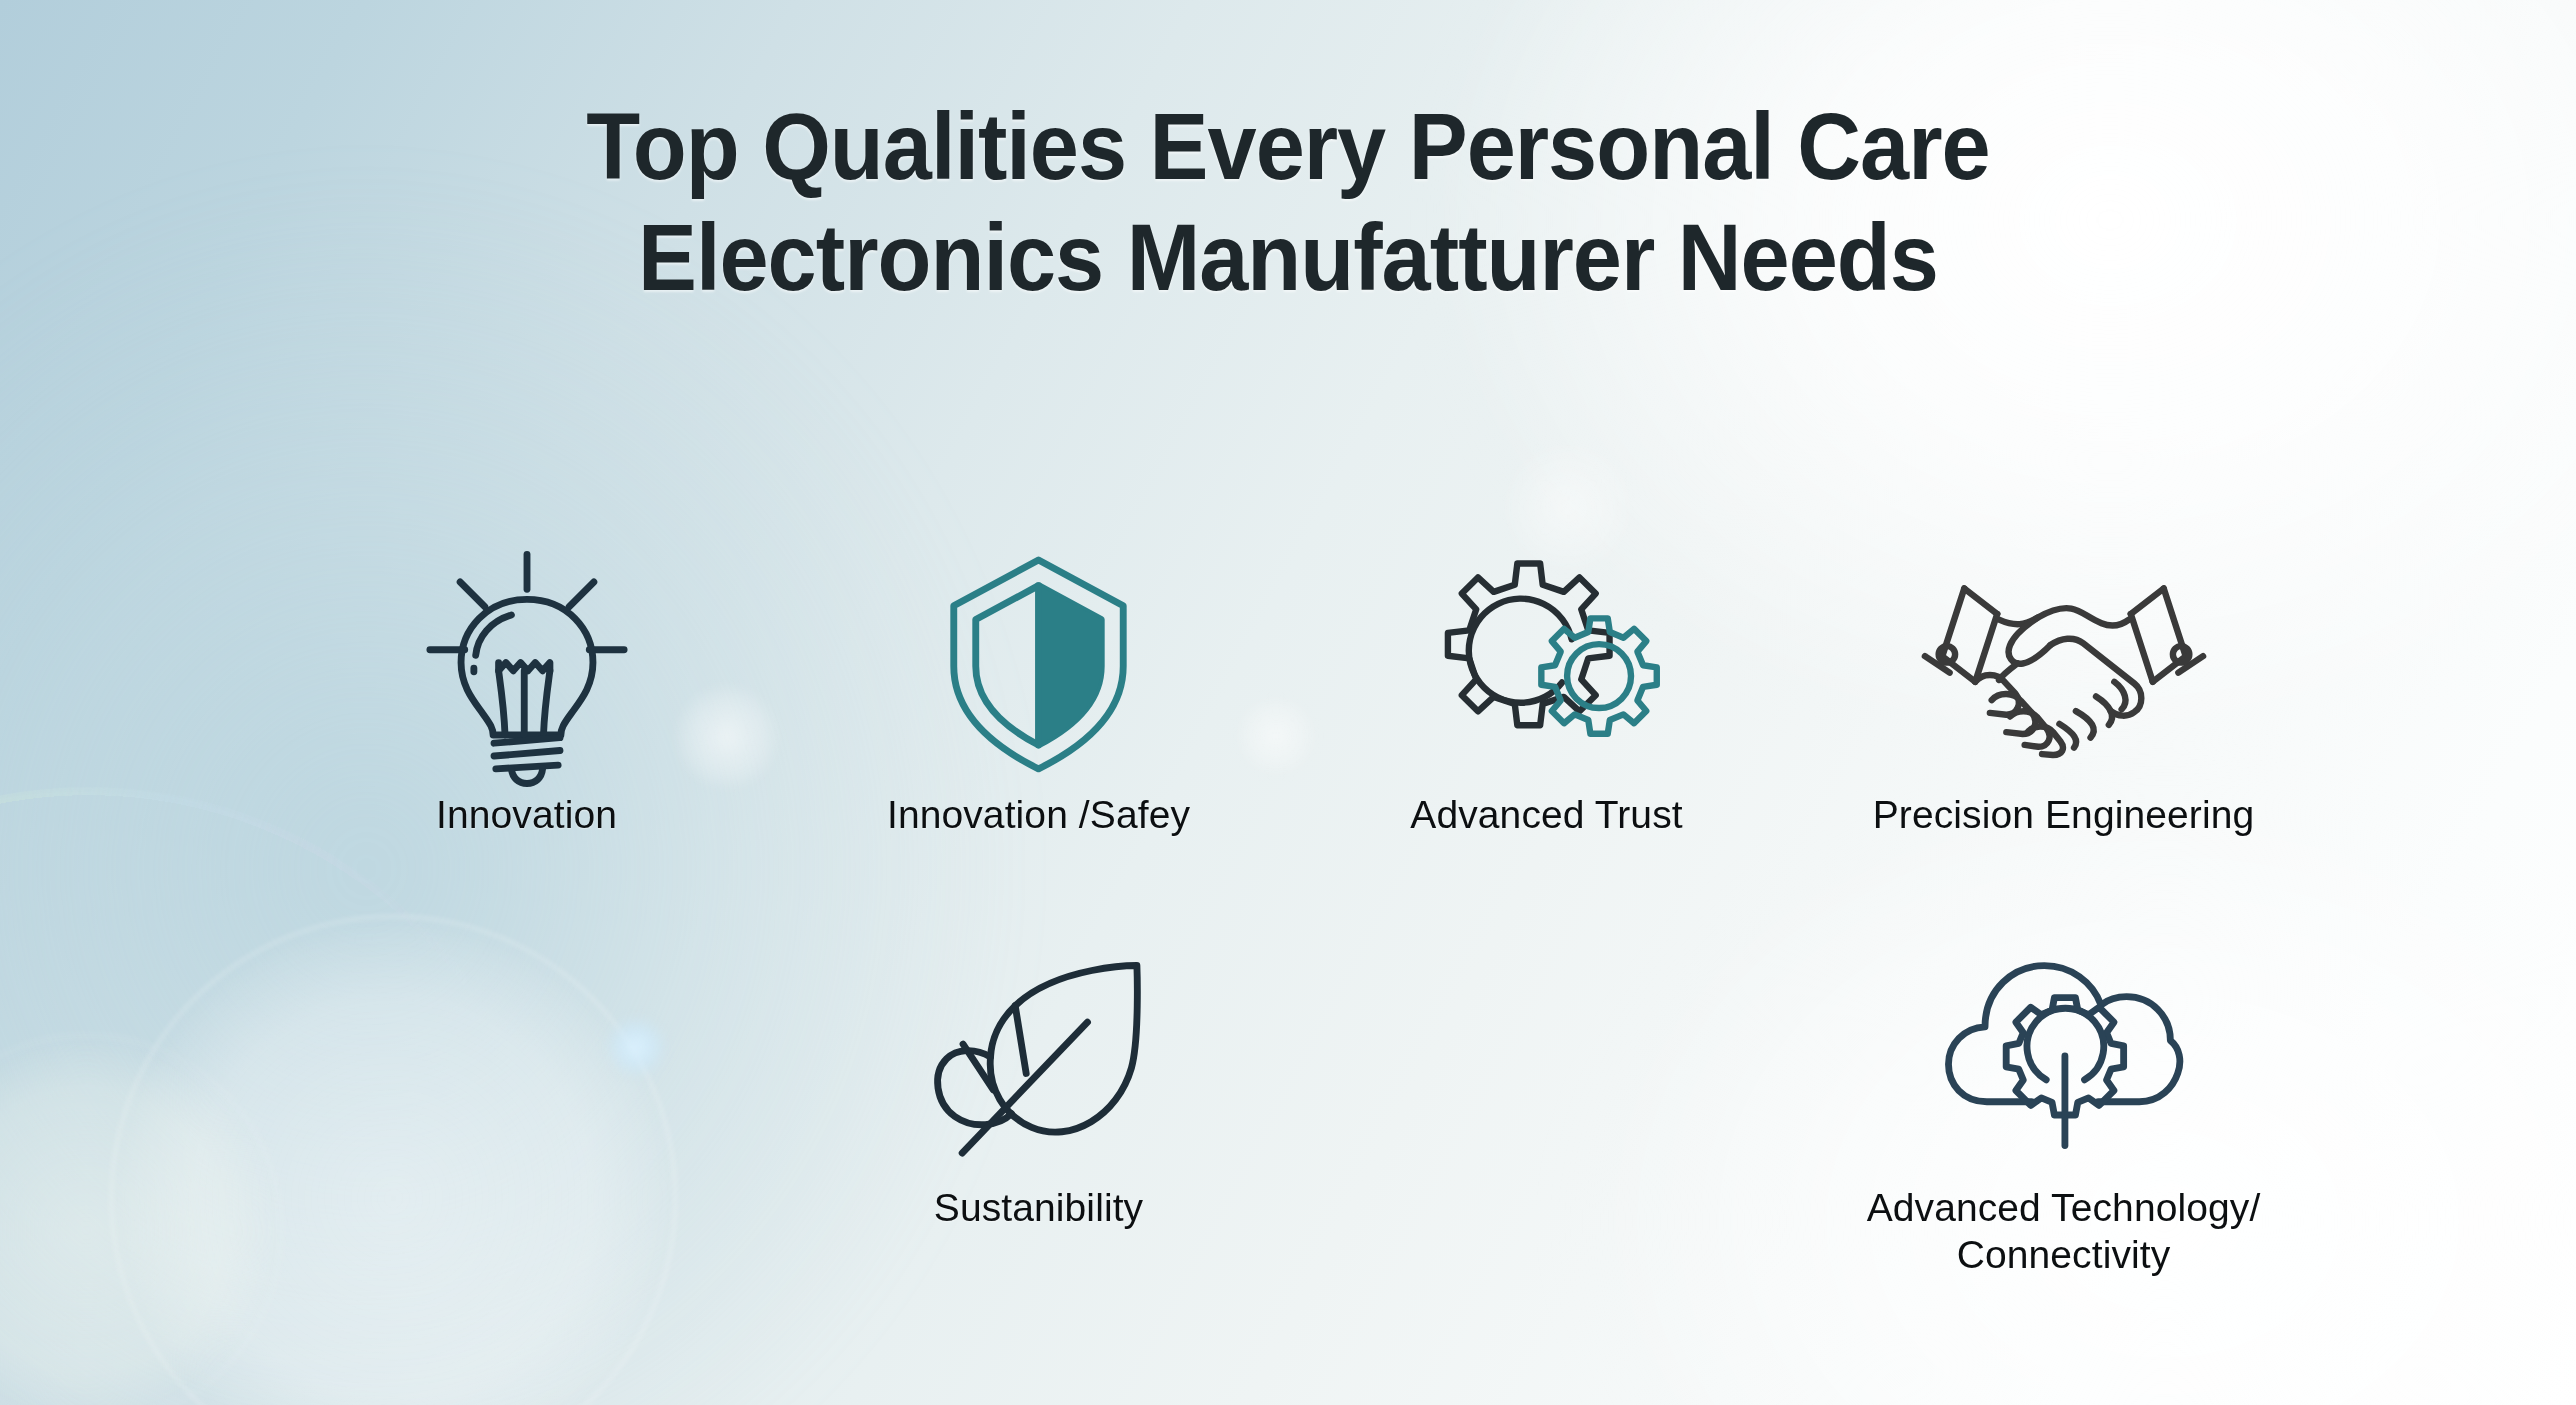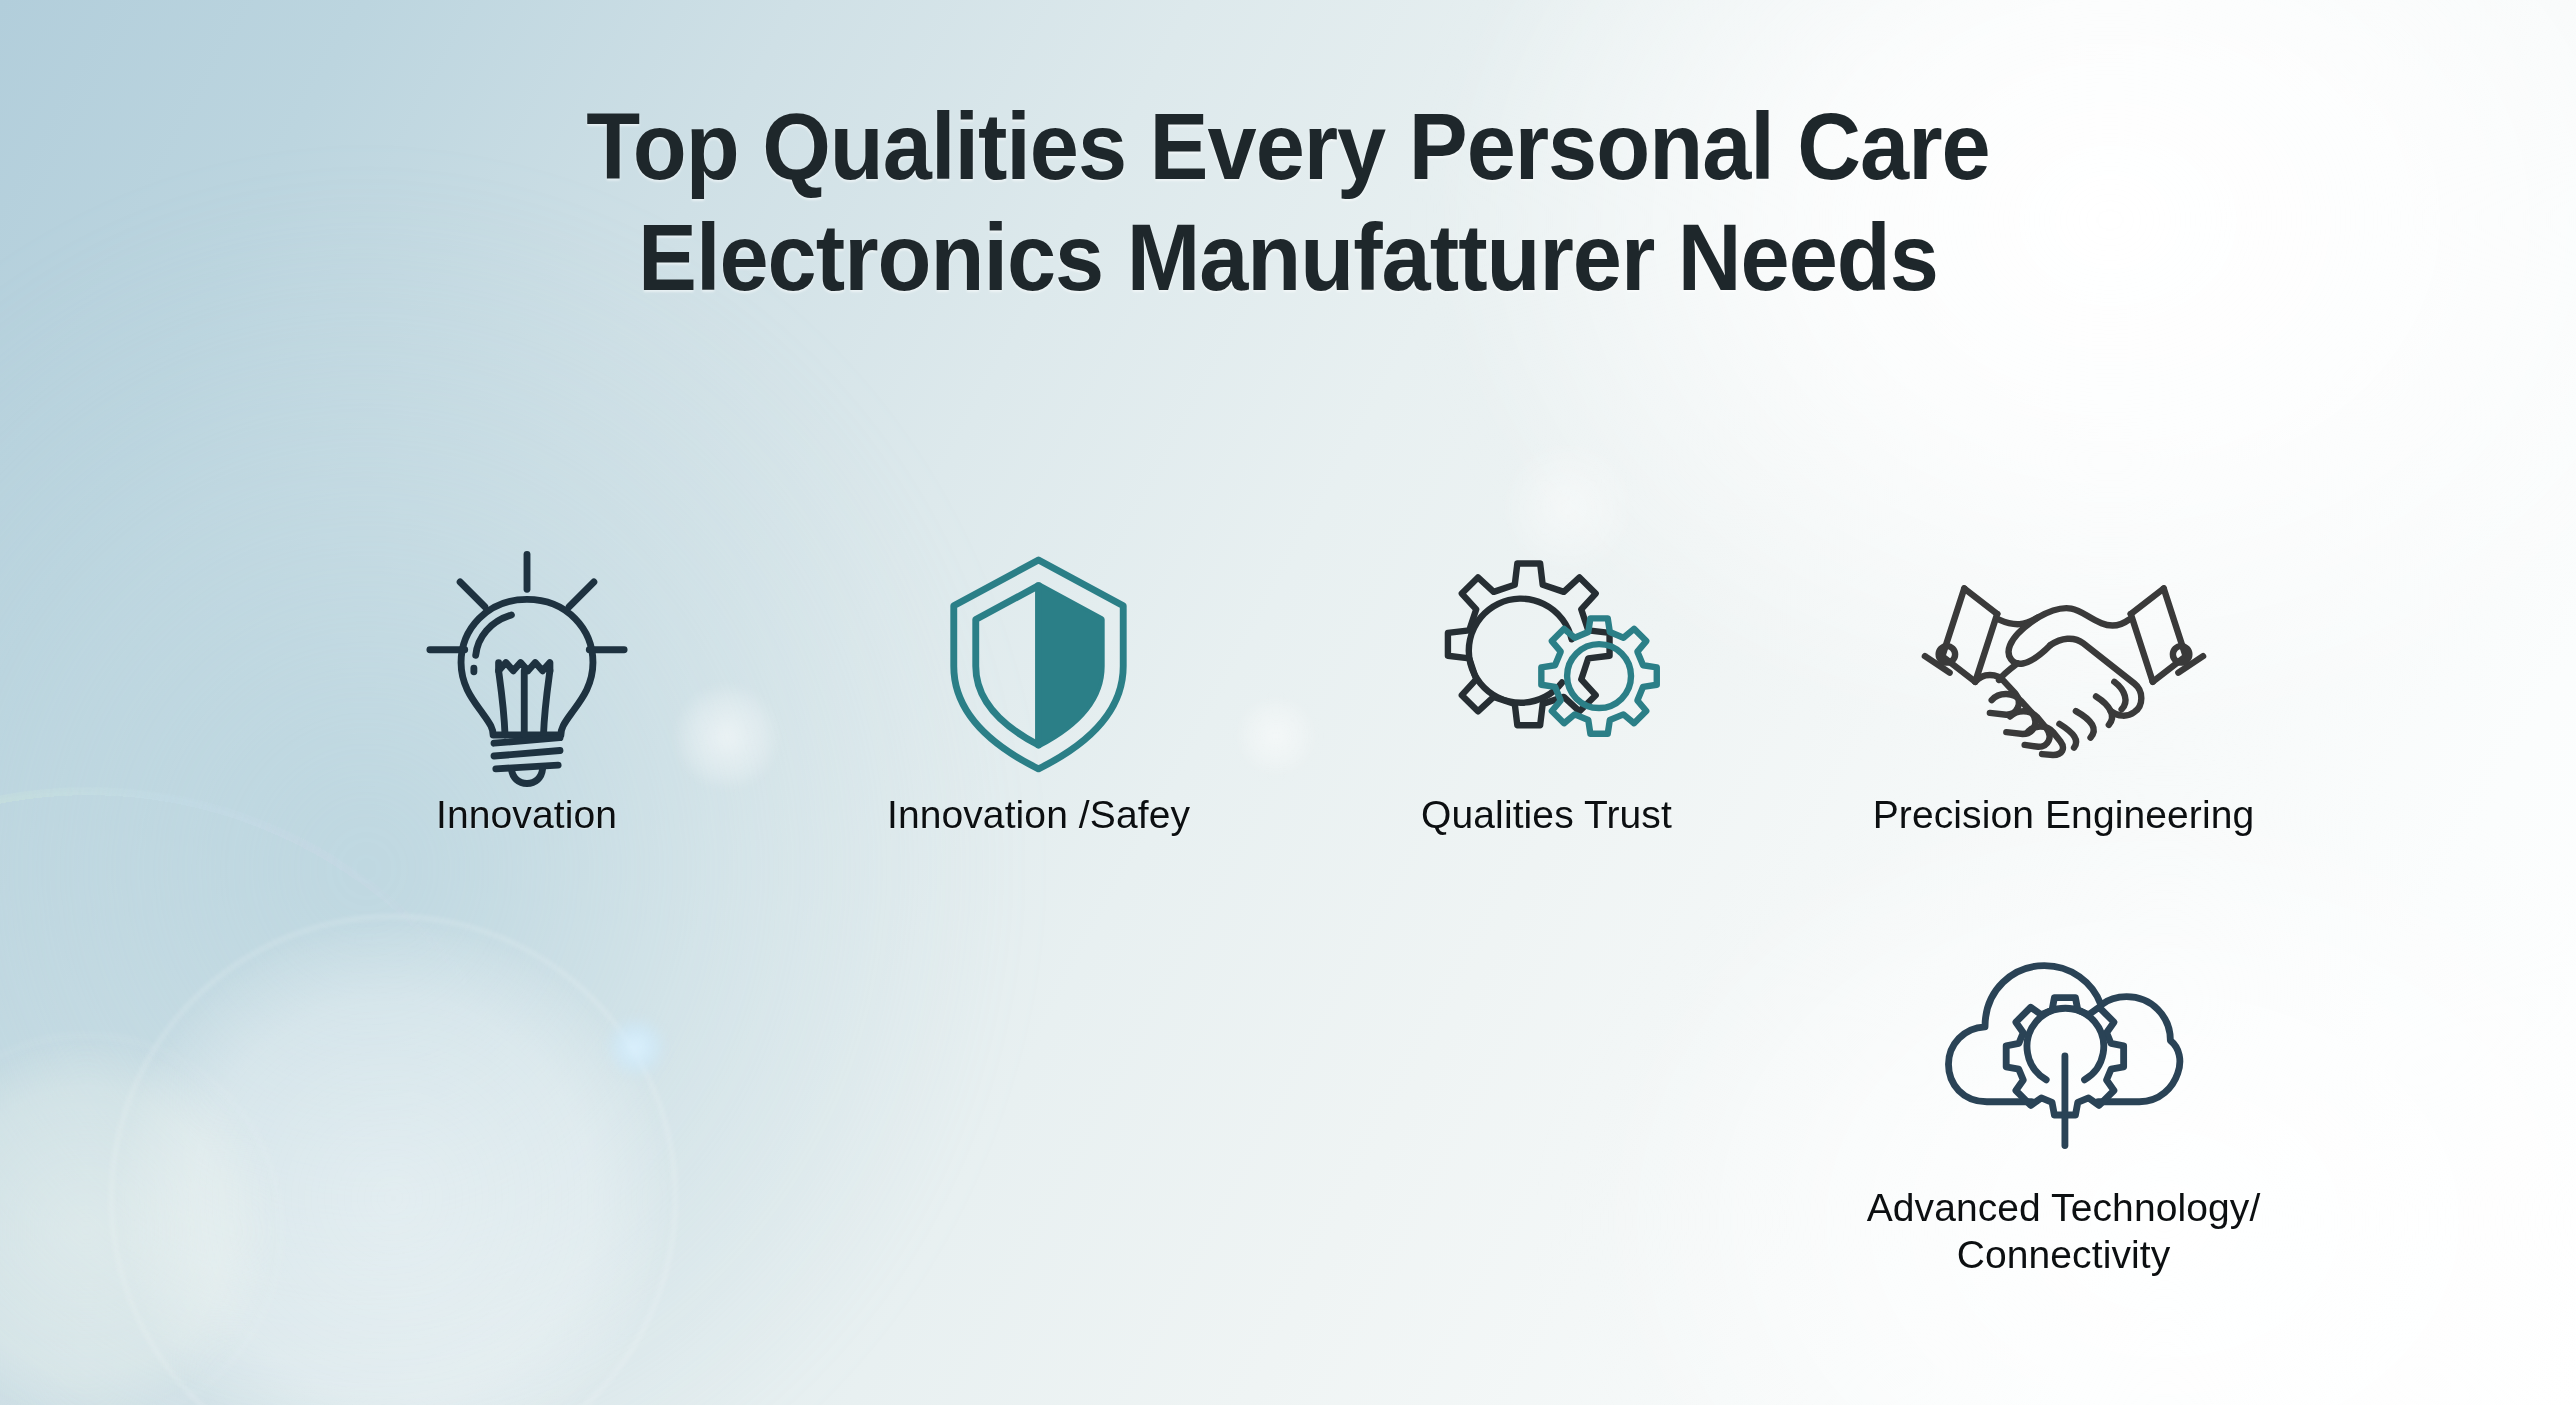--- a/index.html
+++ b/index.html
@@ -287,21 +287,21 @@
                    L 231.5 159.9 L 241.2 171.5 L 227.8 184.9 L 216.2 175.2
                    L 201.3 181.4 L 199.0 196.4 L 180.0 196.4 L 177.7 181.4
                    L 162.8 175.2 L 151.2 184.9 L 137.8 171.5 L 147.5 159.9
                    L 141.3 145.0 L 126.3 142.7 L 126.3 123.7 L 141.3 121.4
                    L 147.5 106.5 L 137.8 94.9 L 151.2 81.5 L 162.8 91.2
                    L 177.7 85.0 Z"></path>
           <circle cx="189.5" cy="133.2" r="35"></circle>
         </g>
       </svg>
     </div>
-    <div class="q-label">Qualities Trust</div>
+    <div class="q-label">Advanced Trust</div>
   </div>
 
   <div class="quality" style="left:2063px; top:549px;">
     <div class="q-icon">
       <svg width="284" height="183" viewBox="0 0 310 200" fill="none" stroke="#3a3a3a" stroke-width="7" stroke-linecap="round" stroke-linejoin="round">
 
         <path d="M46 18 L 82 46"></path>
         <path d="M82 46 L 58 120"></path>
         <path d="M46 18 L 22 92"></path>
         <path d="M22 92 L 58 120"></path>
@@ -338,20 +338,45 @@
         <path d="M76 140 C 84 131 100 131 108 141 L 120 154 C 128 164 122 177 110 177 L 92 175"></path>
         <path d="M96 158 C 104 150 118 150 126 159 L 136 171 C 143 180 138 191 127 191 L 112 189"></path>
         <path d="M116 174 C 123 167 136 167 143 175 L 151 185 C 157 193 153 200 143 200 L 131 199"></path>
 
         <path d="M104 100 C 96 106 88 112 84 118"></path>
       </svg>
     </div>
     <div class="q-label">Precision Engineering</div>
   </div>
 
+  <div class="quality" style="left:1038px; top:942px;">
+    <div class="q-icon">
+      <svg width="238" height="215" viewBox="0 0 260 235" fill="none" stroke="#1e2d38" stroke-width="7.5" stroke-linecap="round" stroke-linejoin="round">
+
+        <path d="M237 18
+                 C 237 18 150 18 104 62
+                 C 86 79 78 100 77 118
+                 C 74 152 92 182 122 195
+                 C 165 213 216 182 231 130
+                 C 240 98 237 18 237 18 Z"></path>
+
+        <path d="M77 118
+                 C 60 108 40 109 29 120
+                 C 13 136 17 168 38 183
+                 C 58 197 86 194 100 180"></path>
+
+        <path d="M46 223 L 183 80"></path>
+
+        <path d="M104 62 L 116 136"></path>
+
+        <path d="M47 104 L 80 154"></path>
+      </svg>
+    </div>
+    <div class="q-label">Sustanibility</div>
+  </div>
 
   <div class="quality" style="left:2063px; top:942px;">
     <div class="q-icon">
       <svg width="242" height="197" viewBox="0 0 265 215" fill="none" stroke="#2a4356" stroke-width="7.5" stroke-linecap="round" stroke-linejoin="round">
 
         <path d="M97 157
                  L 48 157
                  C 22 157 6 138 6 116
                  C 6 94 23 76 46 75
                  C 46 34 77 8 111 8

